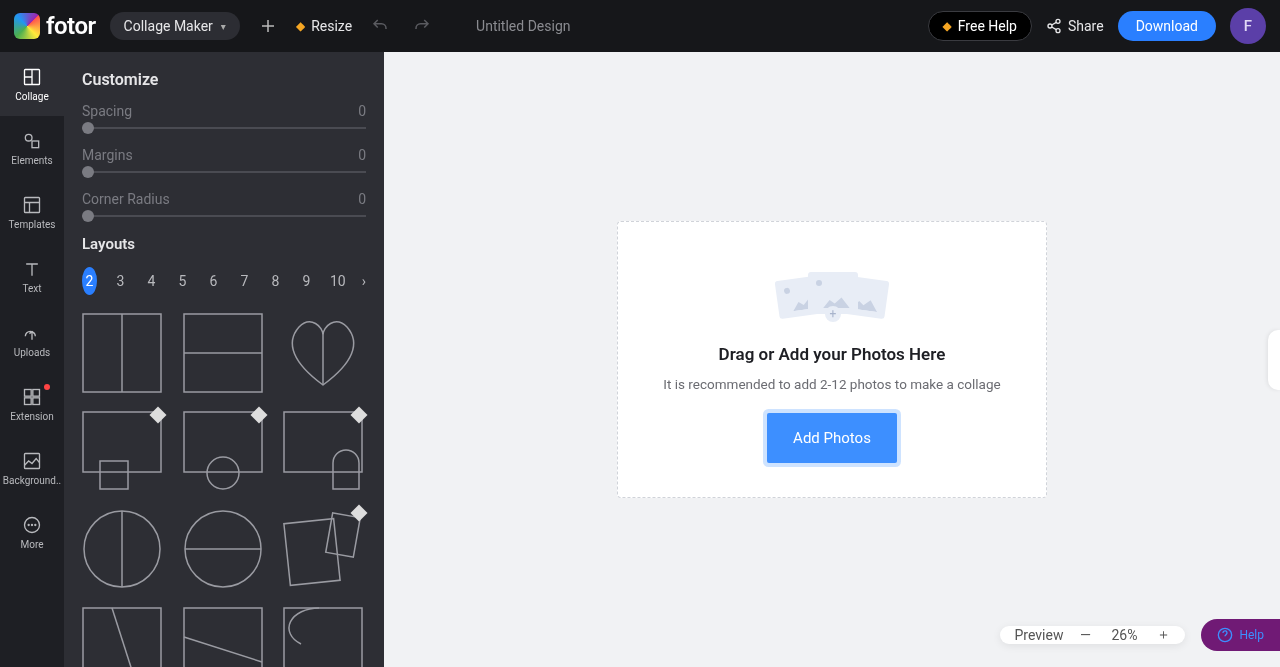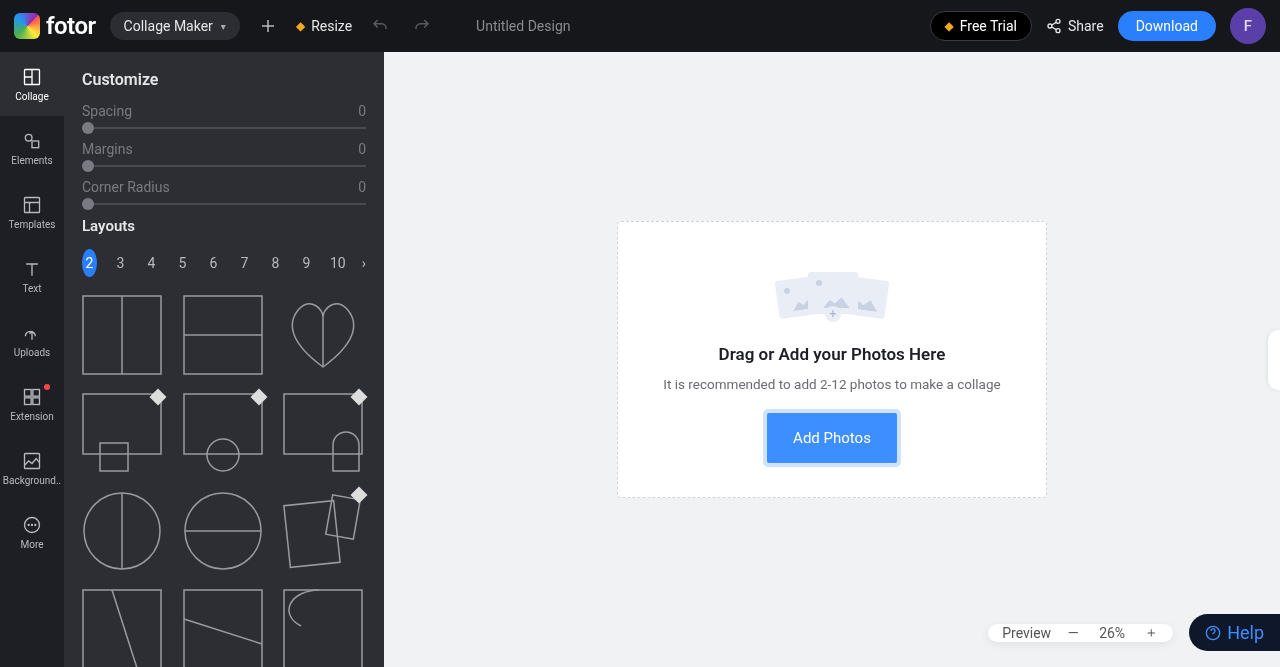--- a/index.html
+++ b/index.html
@@ -26,21 +26,21 @@
 .nav { width: 64px; background: #1e1f24; display: flex; flex-direction: column; }
 .nav-item { height: 64px; display: flex; flex-direction: column; align-items: center; justify-content: center; gap: 4px; cursor: pointer; position: relative; }
 .nav-item.active { background: #2d2e34; }
 .nav-item svg { width: 20px; height: 20px; }
 .nav-item span.lbl { color: #b8b9bd; font-size: 10px; }
 .nav-item.active span.lbl { color: #fff; }
 .red-dot { position: absolute; top: 12px; right: 14px; width: 6px; height: 6px; background: #ff4444; border-radius: 50%; }
 
 .panel { width: 320px; background: #2d2e34; padding: 18px 18px 0 18px; color: #e6e6e8; position: relative; overflow: hidden; }
 .panel h3 { font-size: 16px; font-weight: 600; margin-bottom: 14px; }
-.ctrl { margin-bottom: 12px; }
+.ctrl { margin-bottom: 18px; }
 .ctrl-row { display: flex; justify-content: space-between; font-size: 14px; color: #7a7b82; margin-bottom: 8px; }
 .slider-track { height: 2px; background: #4a4b52; position: relative; }
 .slider-thumb { position: absolute; left: 0; top: -5px; width: 12px; height: 12px; background: #7a7b82; border-radius: 50%; cursor: pointer; }
 .section-h { font-size: 15px; font-weight: 600; margin: 10px 0 14px; }
 .lay-tabs { display: flex; align-items: center; gap: 16px; margin-bottom: 18px; }
 .lay-tab { width: 28px; height: 28px; display: flex; align-items: center; justify-content: center; border-radius: 50%; font-size: 14px; color: #b8b9bd; cursor: pointer; }
 .lay-tab.active { background: #2a7fff; color: #fff; }
 .lay-arrow { color: #b8b9bd; cursor: pointer; font-size: 14px; }
 .lay-grid { display: grid; grid-template-columns: repeat(3, 1fr); gap: 18px 18px; }
 .lay-cell { width: 80px; height: 80px; position: relative; cursor: pointer; }
@@ -58,21 +58,21 @@
 .center .plus { position: absolute; bottom: -8px; left: 50%; transform: translateX(-50%); width: 16px; height: 16px; background: #e8edf6; border-radius: 50%; display: flex; align-items: center; justify-content: center; color: #a8b4cc; font-size: 12px; }
 .drop h2 { font-size: 17px; font-weight: 600; color: #1e1f24; margin-bottom: 10px; }
 .drop p { font-size: 13.5px; color: #6b6c72; line-height: 1.5; margin-bottom: 18px; }
 .add-btn { background: #3d8fff; color: #fff; border: none; border-radius: 2px; padding: 16px 26px; font-size: 15px; cursor: pointer; box-shadow: 0 0 0 4px rgba(61,143,255,0.25); }
 
 .bottombar-wrap { position: absolute; bottom: 16px; right: 18px; display: flex; align-items: center; gap: 16px; }
 .zoom-group { background: #fff; border-radius: 22px; padding: 0 14px; display: flex; align-items: center; gap: 14px; box-shadow: 0 2px 8px rgba(0,0,0,0.08); }
 .zoom-group span { font-size: 14px; color: #555; }
 .zoom-btn { color: #888; cursor: pointer; font-size: 14px; width: 16px; text-align: center; }
 .zoom-pct { color: #555; font-size: 14px; min-width: 34px; text-align: center; }
-.help { background: #0f172a; border-radius: 22px 0 0 22px; padding: 8px 16px; display: flex; align-items: center; gap: 6px; color: #3d8fff; font-size: 18px; cursor: pointer; margin-right: -18px; }
+.help { background: #701a75; border-radius: 22px 0 0 22px; padding: 8px 16px; display: flex; align-items: center; gap: 6px; color: #3d8fff; font-size: 12px; cursor: pointer; margin-right: -18px; }
 .edge-tab { position: absolute; right: 0; top: 50%; transform: translateY(-50%); width: 12px; height: 60px; background: #fff; border-radius: 10px 0 0 10px; box-shadow: -1px 0 4px rgba(0,0,0,0.08); cursor: pointer; }
 </style>
 </head>
 <body>
 
 <div class="topbar">
   <div class="logo">
     <div class="logo-square"></div>
     <span class="logo-text">fotor</span>
   </div>
@@ -96,21 +96,21 @@
   </div>
   <div class="tb-icon">
     <svg viewBox="0 0 24 24" width="18" height="18" stroke="#5a5b60" stroke-width="2" fill="none">
         <path d="M15 14l5-5-5-5M20 9H10a6 6 0 00-6 6v1"></path>
       </svg>
   </div>
   <span class="doc-title">Untitled Design</span>
   <div class="spacer"></div>
   <div class="trial">
     <span class="diamond">◆</span>
-    <span>Free Trial</span>
+    <span>Free Help</span>
   </div>
   <div class="share">
     <svg viewBox="0 0 24 24" width="16" height="16" stroke="#e6e6e8" stroke-width="2" fill="none">
         <circle cx="18" cy="5" r="3"></circle>
         <circle cx="6" cy="12" r="3"></circle>
         <circle cx="18" cy="19" r="3"></circle>
         <path d="M8.6 13.5l6.8 4M15.4 6.5l-6.8 4"></path>
       </svg>
     <span>Share</span>
   </div>

